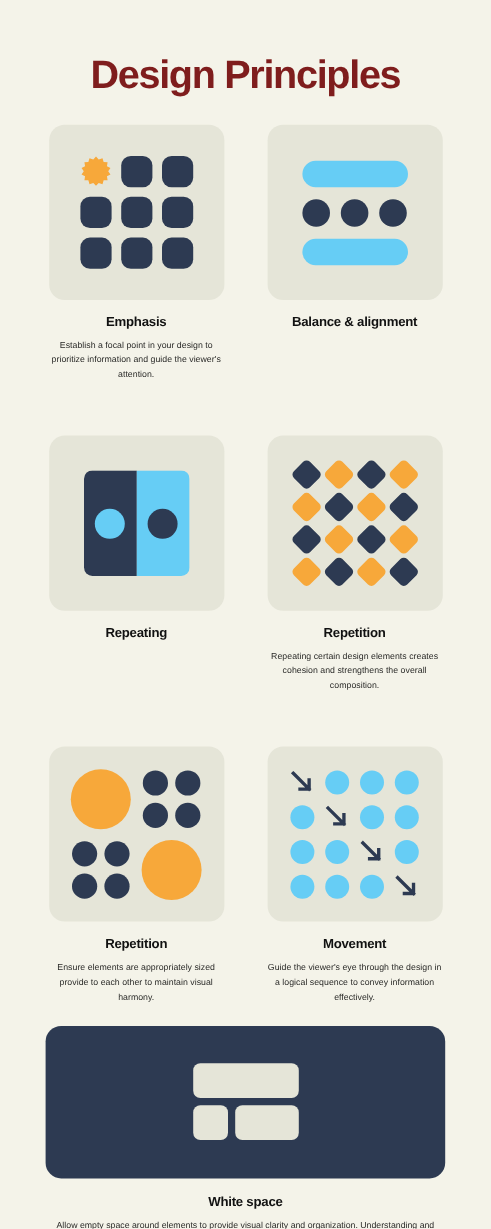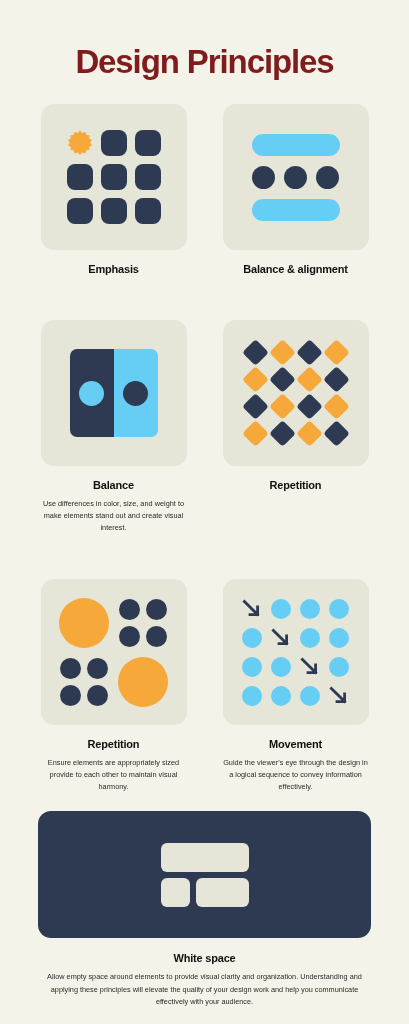--- a/index.html
+++ b/index.html
@@ -280,20 +280,21 @@
           <span class="sq"></span>
           <span class="sq"></span>
           <span class="sq"></span>
           <span class="sq"></span>
           <span class="sq"></span>
           <span class="sq"></span>
           <span class="sq"></span>
         </div>
       </div>
       <div class="cell-title">Emphasis</div>
+      <div class="cell-desc">Establish a focal point in your design to prioritize information and guide the viewer's attention.</div>
     </div>
 
     <div class="cell">
       <div class="tile">
         <div class="balance">
           <span class="bar"></span>
           <span class="dots-row">
             <span class="dot-nv"></span>
             <span class="dot-nv"></span>
             <span class="dot-nv"></span>
@@ -308,22 +309,21 @@
       <div class="tile">
         <div class="contrast">
           <span class="c-half c-left">
             <span class="c-circle blue"></span>
           </span>
           <span class="c-half c-right">
             <span class="c-circle navy"></span>
           </span>
         </div>
       </div>
-      <div class="cell-title">Balance</div>
-      <div class="cell-desc">Use differences in color, size, and weight to make elements stand out and create visual interest.</div>
+      <div class="cell-title">Repeating</div>
     </div>
 
     <div class="cell">
       <div class="tile">
         <div class="grid4">
           <span class="diamond navy"></span>
           <span class="diamond orange"></span>
           <span class="diamond navy"></span>
           <span class="diamond orange"></span>
 
@@ -337,20 +337,21 @@
           <span class="diamond navy"></span>
           <span class="diamond orange"></span>
 
           <span class="diamond orange"></span>
           <span class="diamond navy"></span>
           <span class="diamond orange"></span>
           <span class="diamond navy"></span>
         </div>
       </div>
       <div class="cell-title">Repetition</div>
+      <div class="cell-desc">Repeating certain design elements creates cohesion and strengthens the overall composition.</div>
     </div>
 
     <div class="cell">
       <div class="tile">
         <div class="proportion">
           <span class="prop-quad">
             <span class="big-circle"></span>
           </span>
           <span class="prop-quad">
             <span class="mini-grid">

